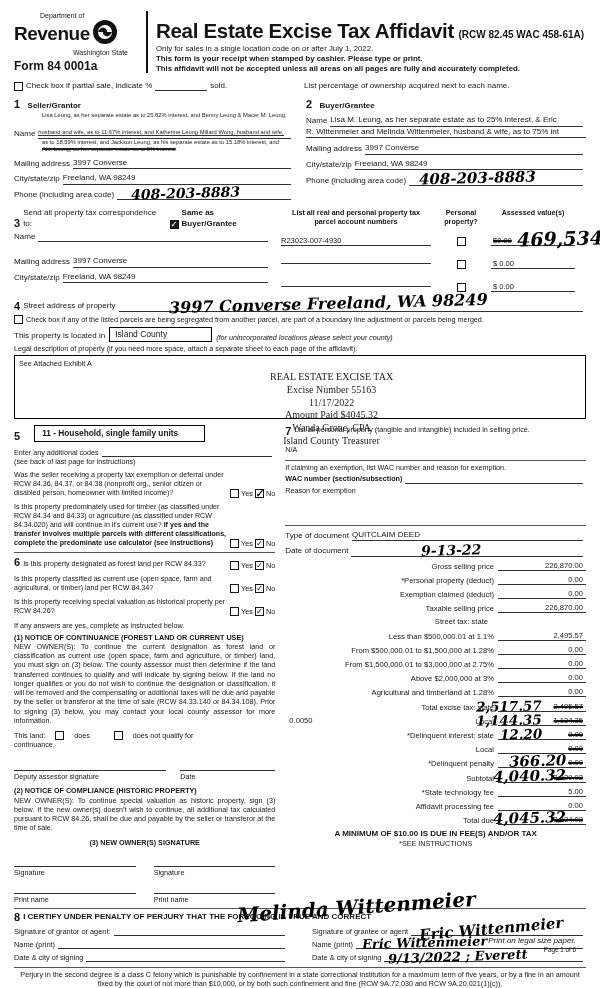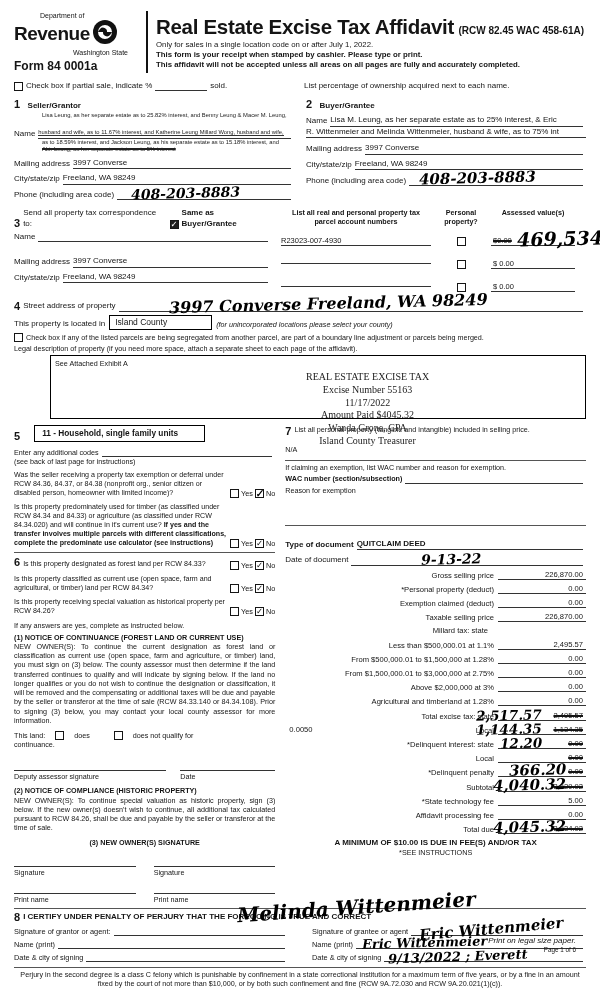--- a/index.html
+++ b/index.html
@@ -9,21 +9,21 @@
 
   
   .t6 { font-size:6.3px; line-height:1.25; }
   .t7 { font-size:7.2px; line-height:1.28; }
   .t8 { font-size:8px;   line-height:1.3; }
   .b  { font-weight:bold; }
   .i  { font-style:italic; }
   .ctr{ text-align:center; }
 
   
-  .hdr { display:flex; align-items:center; }
+  .hdr { display:flex; align-items:flex-end; }
   .logo-block { width:128px; flex:none; padding-top:4px; }
   .dept-small { font-size:7px; margin-left:26px; }
   .dept-row { display:flex; align-items:center; }
   .dept-name { font-size:19px; font-weight:bold; letter-spacing:-0.5px; }
   .dept-state { font-size:7px; text-align:right; margin-right:14px; }
   .form-number { font-size:12px; font-weight:bold; margin-top:3px; }
   .hdr-divider { width:2px; background:#111; height:62px; margin:2px 8px 0 4px; flex:none; }
   .title-block { flex:1; padding-top:2px; }
   .main-title { font-size:20.5px; font-weight:bold; letter-spacing:-0.3px; }
   .title-ref { font-size:10px; font-weight:bold; }
@@ -48,21 +48,21 @@
   .u { border-bottom:0.8px solid #333; }
 
   
   .parcel-table { width:305px; flex:none; }
   .ptr { display:flex; align-items:center; margin-top:5px; }
   .pt-parcel { width:150px; border-bottom:1px solid #333; font-size:7.5px; }
   .pt-cb { width:60px; text-align:center; }
   .pt-val { width:84px; border-bottom:1px solid #333; font-size:7.5px; position:relative; padding-left:2px; }
 
   .county-box { display:inline-block; border:1.5px solid #000; padding:1px 44px 2px 5px; font-size:8.5px; margin:0 4px; }
-  .legal-box { border:1.5px solid #000; height:64px; position:relative; margin-top:2px;margin-left:36px; }
+  .legal-box { border:1.5px solid #000; height:64px; position:relative; margin-top:2px; }
   .stamp { position:absolute; left:255px; top:15px; text-align:center; font-family:"Liberation Serif", serif;
            font-size:10px; line-height:1.28; color:#222; white-space:nowrap; z-index:3; }
 
   
   .main { display:flex; gap:10px; margin-top:6px; }
   .ml { width:46.5%; min-width:0; }
   .mr { width:53.5%; min-width:0; }
 
   .code-box { display:inline-block; border:1.5px solid #000; padding:2px 26px 3px 7px; font-size:8.3px; font-weight:bold; }
   .q { display:flex; justify-content:space-between; align-items:flex-end; margin-top:5px; }
@@ -238,27 +238,27 @@
 
   <div style="margin-top:4px;">
     <div class="row">
       <span class="secnum">4</span>
       <span class="t8">Street address of property</span>
       <span class="fill">
           <span class="hw" style="font-size:16px; position:absolute; left:50px; bottom:-2px;">3997 Converse  Freeland, WA 98249</span>
         </span>
     </div>
     <div class="row" style="margin-top:3px;">
+      <span class="cb"></span>
+      <span class="t7" style="margin-left:3px;">Check box if any of the listed parcels are being segregated from another parcel, are part of a boundary line adjustment or parcels being merged.</span>
+    </div>
+    <div class="row" style="margin-top:3px;">
       <span class="t8">This property is located in</span>
       <span class="county-box"><span>Island County</span></span>
       <span class="t7 i">(for unincorporated locations please select your county)</span>
-    </div>
-    <div class="row" style="margin-top:3px;">
-      <span class="cb"></span>
-      <span class="t7" style="margin-left:3px;">Check box if any of the listed parcels are being segregated from another parcel, are part of a boundary line adjustment or parcels being merged.</span>
     </div>
     <div class="t7" style="margin-top:2px;">Legal description of property (if you need more space, attach a separate sheet to each page of the affidavit).</div>
     <div class="legal-box">
       <div class="t7" style="padding:3px 4px;">See Attached Exhibit A</div>
       <div class="stamp">
         <div>REAL ESTATE EXCISE TAX</div>
         <div>Excise Number 55163</div>
         <div>11/17/2022</div>
         <div>Amount Paid $4045.32</div>
         <div>Wanda Grone, CPA</div>
@@ -399,21 +399,21 @@
       <div class="hr" style="margin-top:6px;"></div>
       <div class="t7" style="margin-top:2px;">If claiming an exemption, list WAC number and reason for exemption.</div>
       <div class="row" style="margin-top:2px;font-weight:bold;">
         <span class="t7">WAC number (section/subsection)</span>
         <span class="fill"></span>
       </div>
       <div class="t7" style="margin-top:2px;">Reason for exemption</div>
 
       <div style="height:26px;"></div>
       <div class="hr"></div>
-      <div class="row" style="margin-top:13px;font-weight:bold;">
+      <div class="row" style="margin-top:4px;">
         <span class="t8">Type of document</span>
         <span class="fill t8"><span>QUITCLAIM DEED</span></span>
       </div>
       <div class="row" style="margin-top:5px;">
         <span class="t8">Date of document</span>
         <span class="fill">
             <span class="hw" style="font-size:14px; position:absolute; left:70px; bottom:-2px;">9-13-22</span>
           </span>
       </div>
 
@@ -426,21 +426,21 @@
         <span class="fval"><span>0.00</span></span>
       </div>
       <div class="frow">
         <span class="flabel">Exemption claimed (deduct)</span>
         <span class="fval"><span>0.00</span></span>
       </div>
       <div class="frow">
         <span class="flabel">Taxable selling price</span>
         <span class="fval"><span>226,870.00</span></span>
       </div>
-      <div class="fhead">Millard tax: state</div>
+      <div class="fhead">Street tax: state</div>
       <div class="frow">
         <span class="flabel">Less than $500,000.01 at 1.1%</span>
         <span class="fval"><span>2,495.57</span></span>
       </div>
       <div class="frow">
         <span class="flabel">From $500,000.01 to $1,500,000 at 1.28%</span>
         <span class="fval"><span>0.00</span></span>
       </div>
       <div class="frow">
         <span class="flabel">From $1,500,000.01 to $3,000,000 at 2.75%</span>

